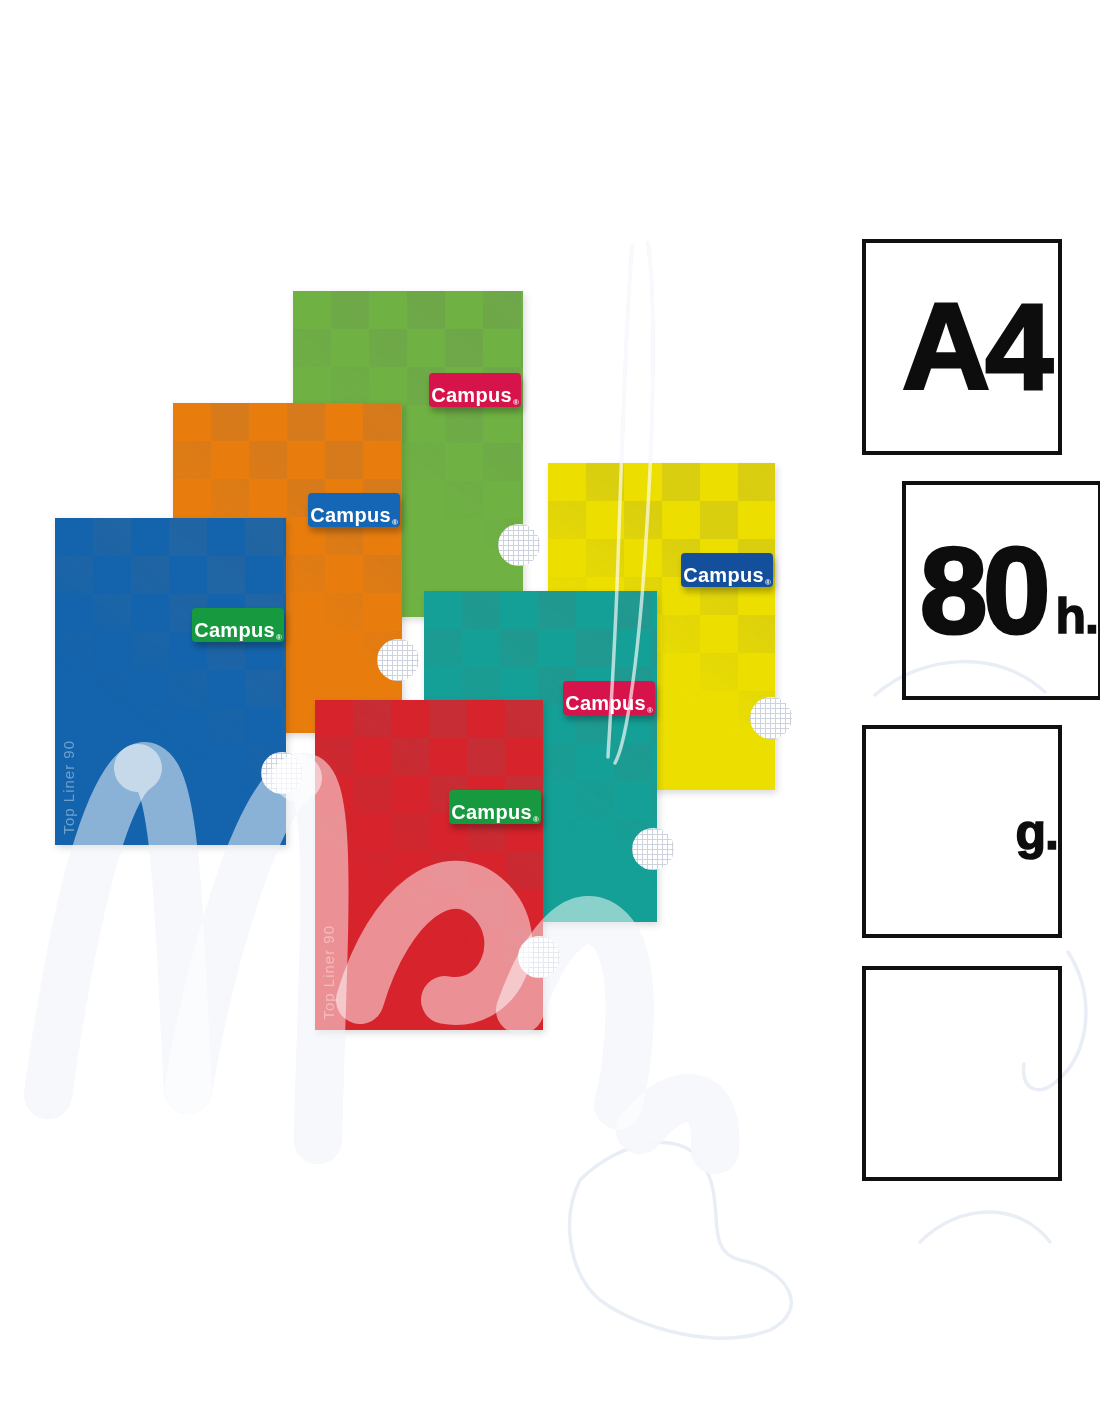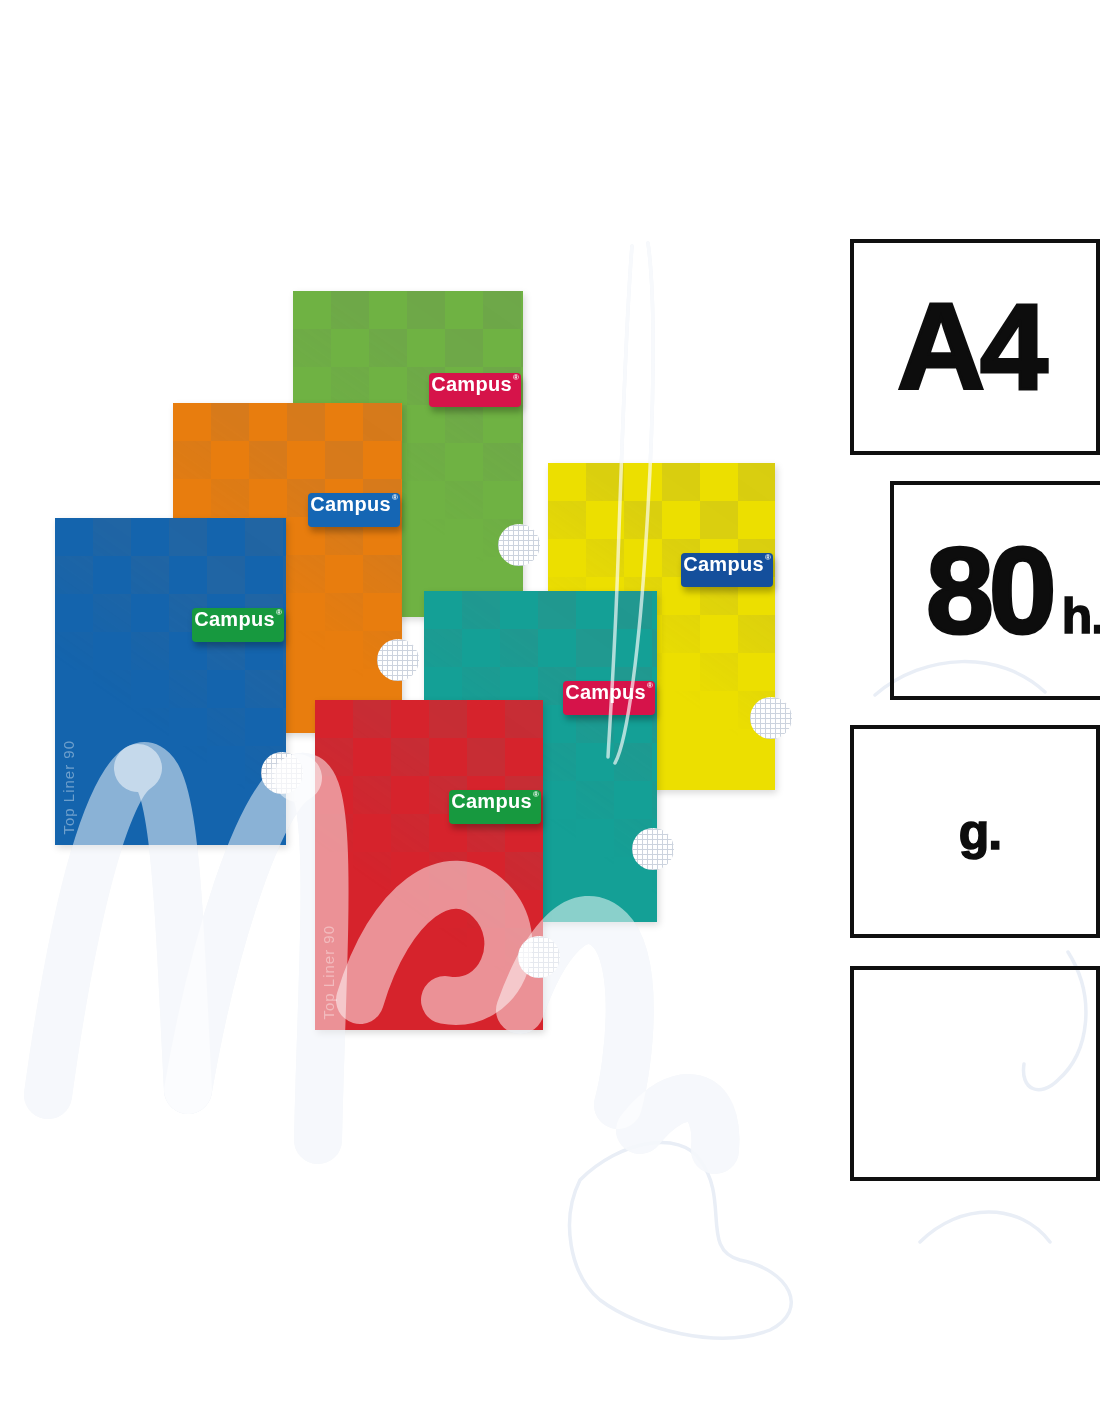--- a/index.html
+++ b/index.html
@@ -45,21 +45,21 @@
   .nb-blue  {left:55px; top:518px;width:231px;height:327px;z-index:3;}
   .nb-yellow{left:548px;top:463px;width:227px;height:327px;z-index:3;}
   .nb-teal  {left:424px;top:591px;width:233px;height:331px;z-index:4;}
   .nb-red   {left:315px;top:700px;width:228px;height:330px;z-index:5;}
 
   .brand-label{
     position:absolute;top:90px;right:2px;
     width:92px;height:34px;
     background:var(--label);
     border-radius:4px;
-    display:flex;align-items:flex-start;justify-content:center;
+    display:flex;align-items:flex-end;justify-content:center;
     box-shadow:2px 5px 6px rgba(0,0,0,0.28);
   }
   .nb-green .brand-label{top:82px;}
   .brand-text{color:#fff;font-weight:700;font-size:20px;letter-spacing:.3px;}
   .reg{color:#fff;font-size:8px;vertical-align:10px;margin-left:1px;font-weight:700;}
 
   .punch{
     position:absolute;right:-17px;top:calc(78% - 21px);
     width:42px;height:42px;border-radius:50%;
     background-color:#fff;
@@ -71,24 +71,24 @@
     position:absolute;left:5px;bottom:10px;
     writing-mode:vertical-rl;transform:rotate(180deg);
     font-size:15px;letter-spacing:1px;
     color:rgba(255,255,255,0.38);
     white-space:nowrap;
   }
 
   
   .specs{position:absolute;left:846px;top:239px;width:222px;z-index:10;}
   .spec-box{
-    position:absolute;left:4px;width:250px;height:216px;
+    position:absolute;left:16px;width:200px;height:216px;
     border:4px solid #101010;
     box-sizing:border-box;
-    display:flex;align-items:center;justify-content:center;
+    display:flex;align-items:center;justify-content:flex-end;
     background:transparent;
   }
   .spec-box.b1{top:0;}
   .spec-box.b2{top:242px;height:219px;margin-left:40px;}
   .spec-box.b3{top:486px;height:213px;}
   .spec-box.b4{top:727px;height:215px;}
   .spec-text{display:flex;align-items:baseline;}
   .spec-main{
     font-size:122px;font-weight:700;color:#0d0d0d;
     letter-spacing:-5px;line-height:1;

